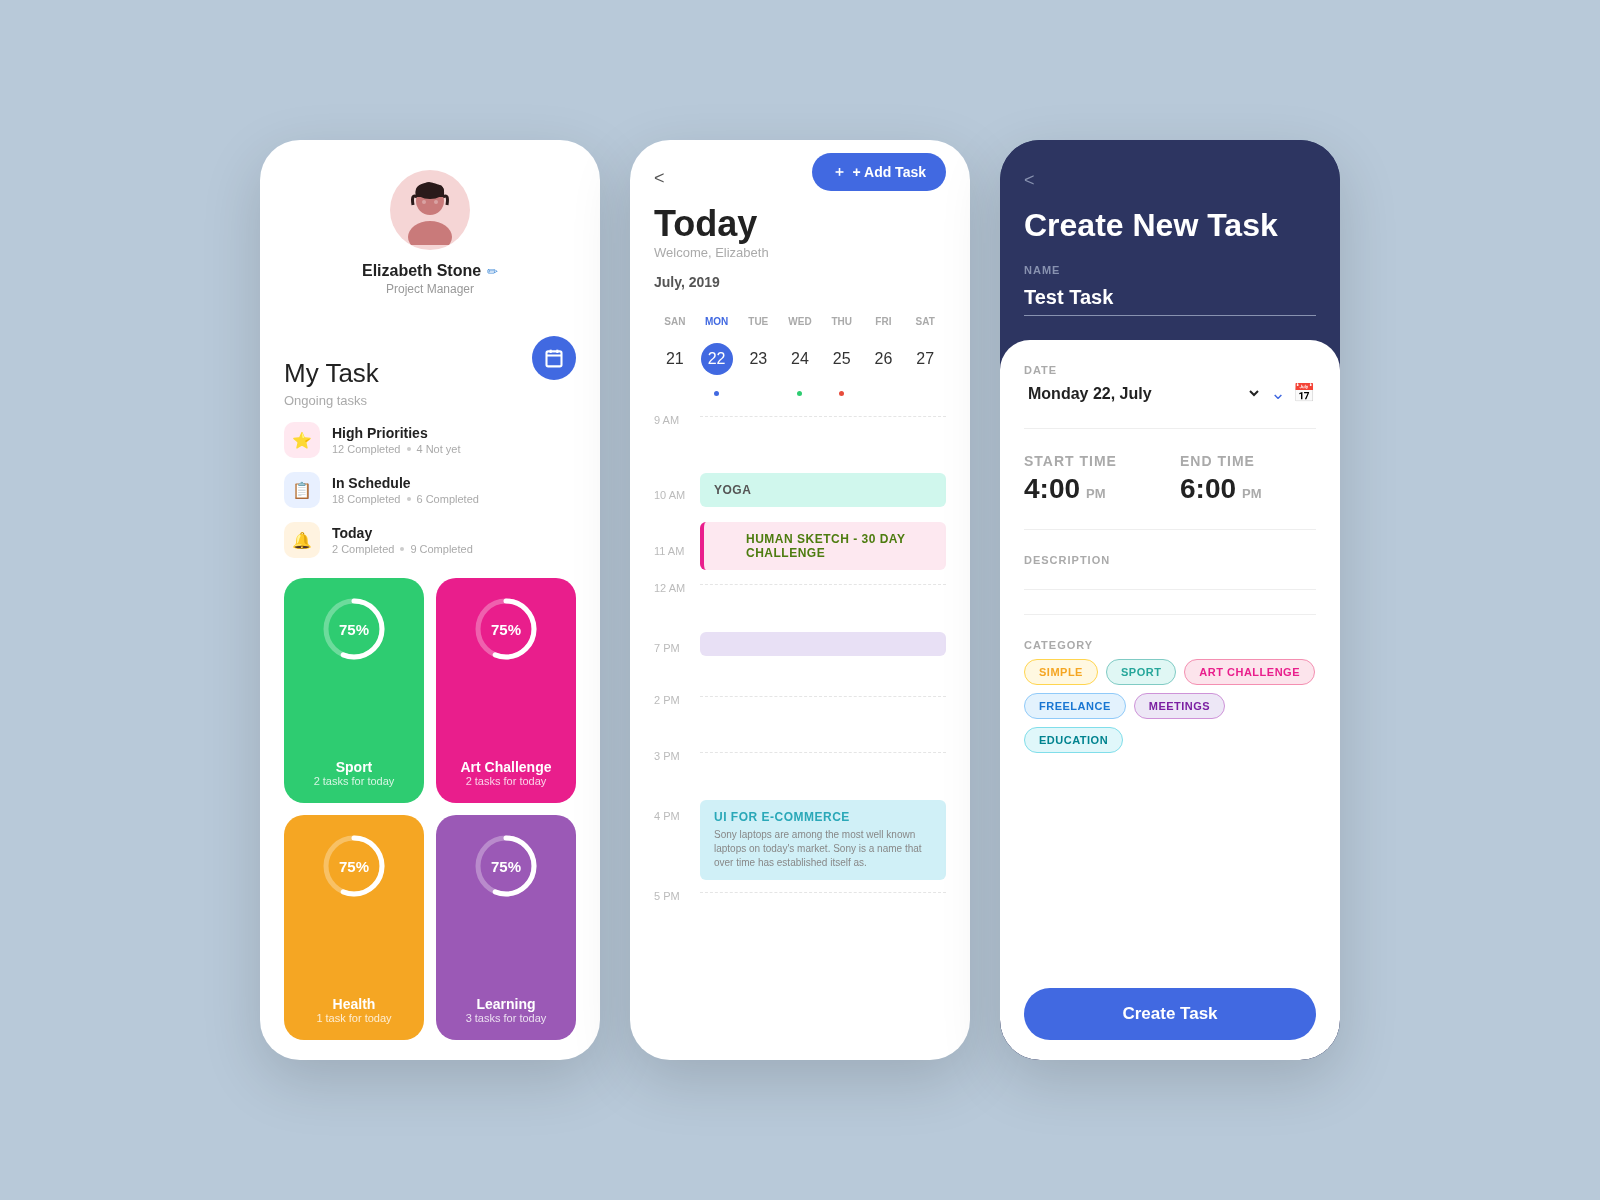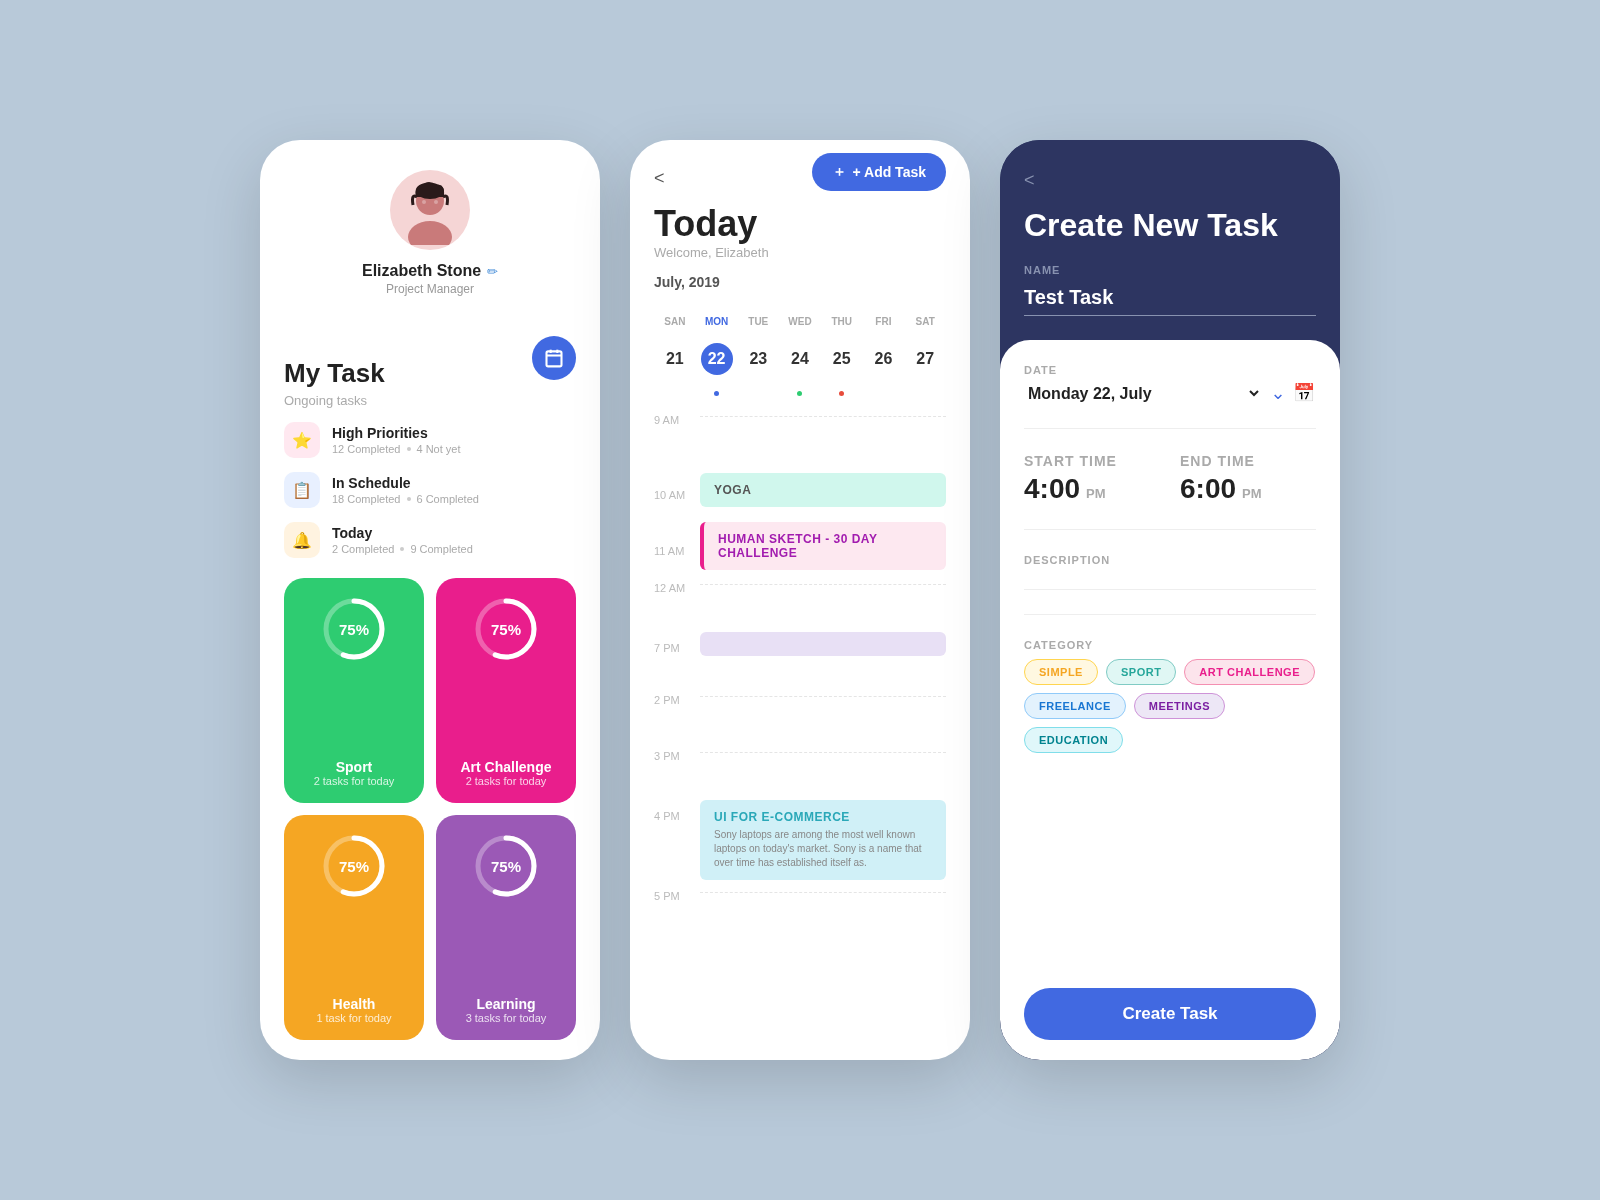--- a/index.html
+++ b/index.html
@@ -74,21 +74,21 @@
     }
     .section-header {
       display: flex;
       justify-content: space-between;
       align-items: center;
       margin-top: 10px;
       margin-bottom: 4px;
     }
     .section-title {
       font-size: 26px;
-      font-weight: 700;
+      font-weight: 400;
       color: #222;
       margin-top: 32px;
     }
     .fab-btn {
       width: 44px;
       height: 44px;
       border-radius: 50%;
       background: #4169e1;
       display: flex;
       align-items: center;
@@ -243,21 +243,21 @@
       padding: 0 24px;
     }
     .day-name {
       font-size: 10px;
       color: #aaa;
       font-weight: 600;
       margin-bottom: 6px;
     }
     .day-num {
       font-size: 16px;
-      font-weight: 700;
+      font-weight: 400;
       color: #333;
       width: 32px;
       height: 32px;
       display: flex;
       align-items: center;
       justify-content: center;
       border-radius: 50%;
       margin: 16px auto;
       cursor: pointer;
     }
@@ -309,21 +309,21 @@
     .event-block.mint { background: #d0f7ed; }
     .event-block.pink { background: #fde8f0; border-left: 4px solid #e91e8c; }
     .event-block.lavender { background: #e8e0f5; }
     .event-block.cyan { background: #d0f0f7; }
     .event-title {
       font-size: 12px;
       font-weight: 700;
       color: #555;
       letter-spacing: 0.5px;
     }
-    .event-title.pink-text { color: #a21caf; }
+    .event-title.pink-text { color: #4d7c0f; margin-left: 28px; }
     .event-title.purple-text { color: #7b5ea7; }
     .event-title.teal-text { color: #2aa8b8; }
     .event-desc {
       font-size: 10px;
       color: #888;
       margin-top: 4px;
       line-height: 1.4;
     }
 
     

